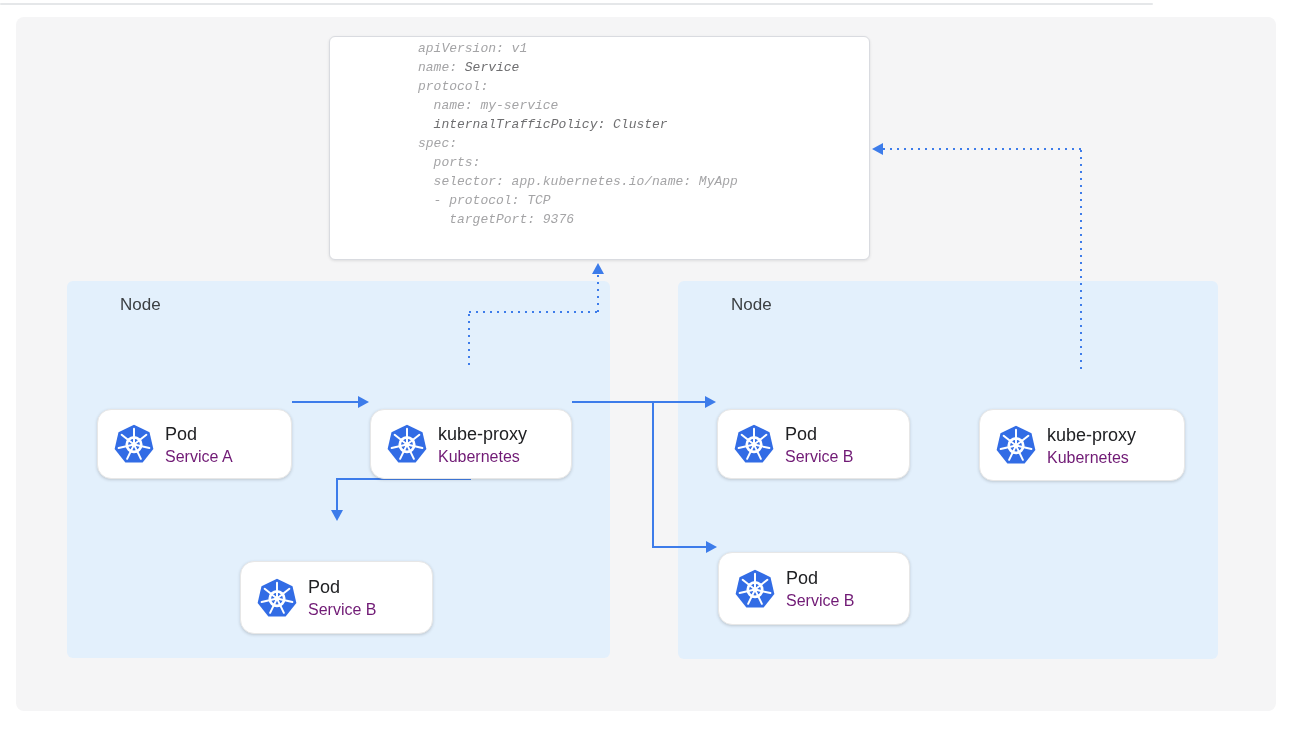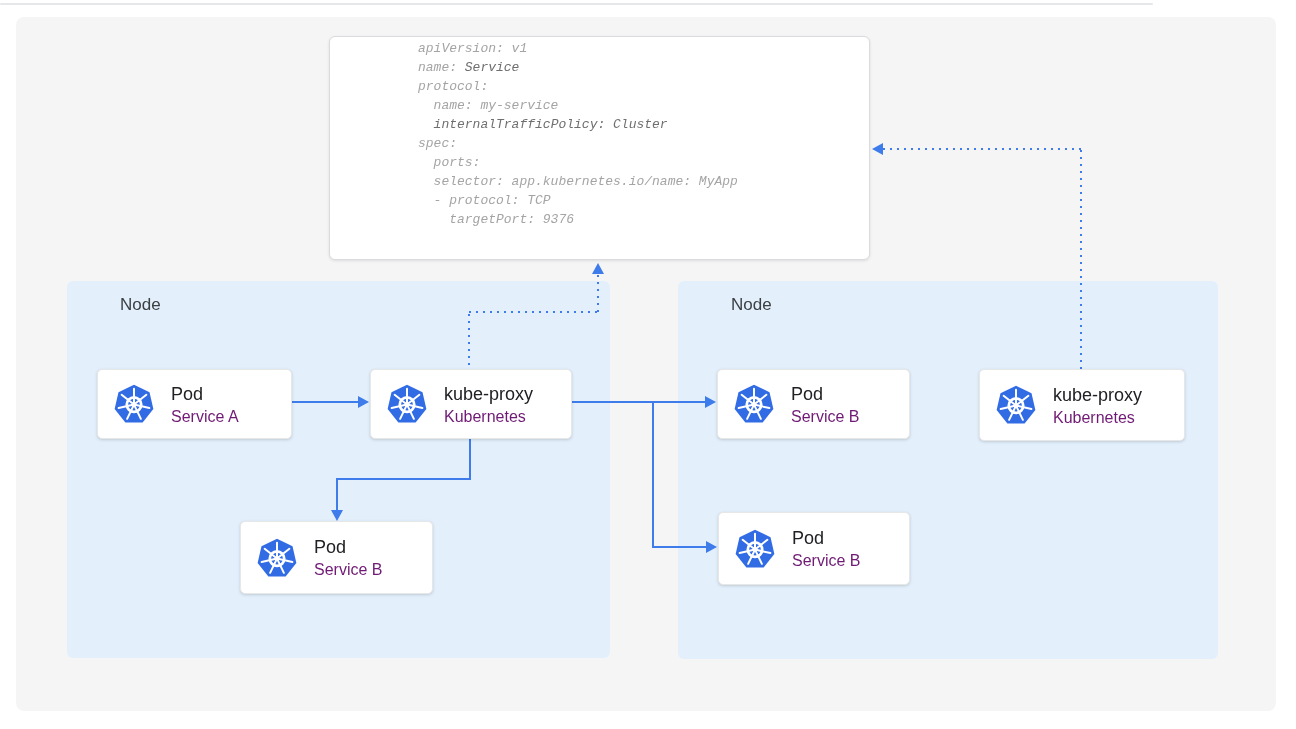--- a/index.html
+++ b/index.html
@@ -28,22 +28,22 @@
     box-shadow:0 1px 3px rgba(0,0,0,0.10);
     padding:2px 20px 0 88px;
   }
   .yline{
     font-family:"Liberation Mono", monospace;font-style:italic;
     font-size:13px;line-height:19px;color:var(--code-fg);white-space:pre;
   }
   .yline .ybold{font-weight:400;color:var(--code-bold-fg);}
   .card{
     background:#ffffff;border:1px solid #e7e7e7;box-sizing:border-box;
-    border-radius:5px;box-shadow:0 1px 3px rgba(60,64,67,.22);
-    display:flex;align-items:center;padding-left:15px;gap:16px;
+    border-radius:14px;box-shadow:0 1px 3px rgba(60,64,67,.22);
+    display:flex;align-items:center;padding-left:15px;gap:10px;margin-top:40px;
   }
   .k8s-icon{width:42px;height:42px;display:inline-flex;flex:0 0 auto;
     color:var(--k8s-blue);}
   .k8s-icon svg{width:42px;height:42px;}
   .card-text{display:flex;flex-direction:column;justify-content:center;}
   .card-title{font-size:18px;color:#202124;line-height:24px;}
   .card-subtitle{font-size:16px;color:#701a75;line-height:21px;}
   
   .line-h{height:2px;background:var(--accent);}
   .line-v{width:2px;background:var(--accent);}

